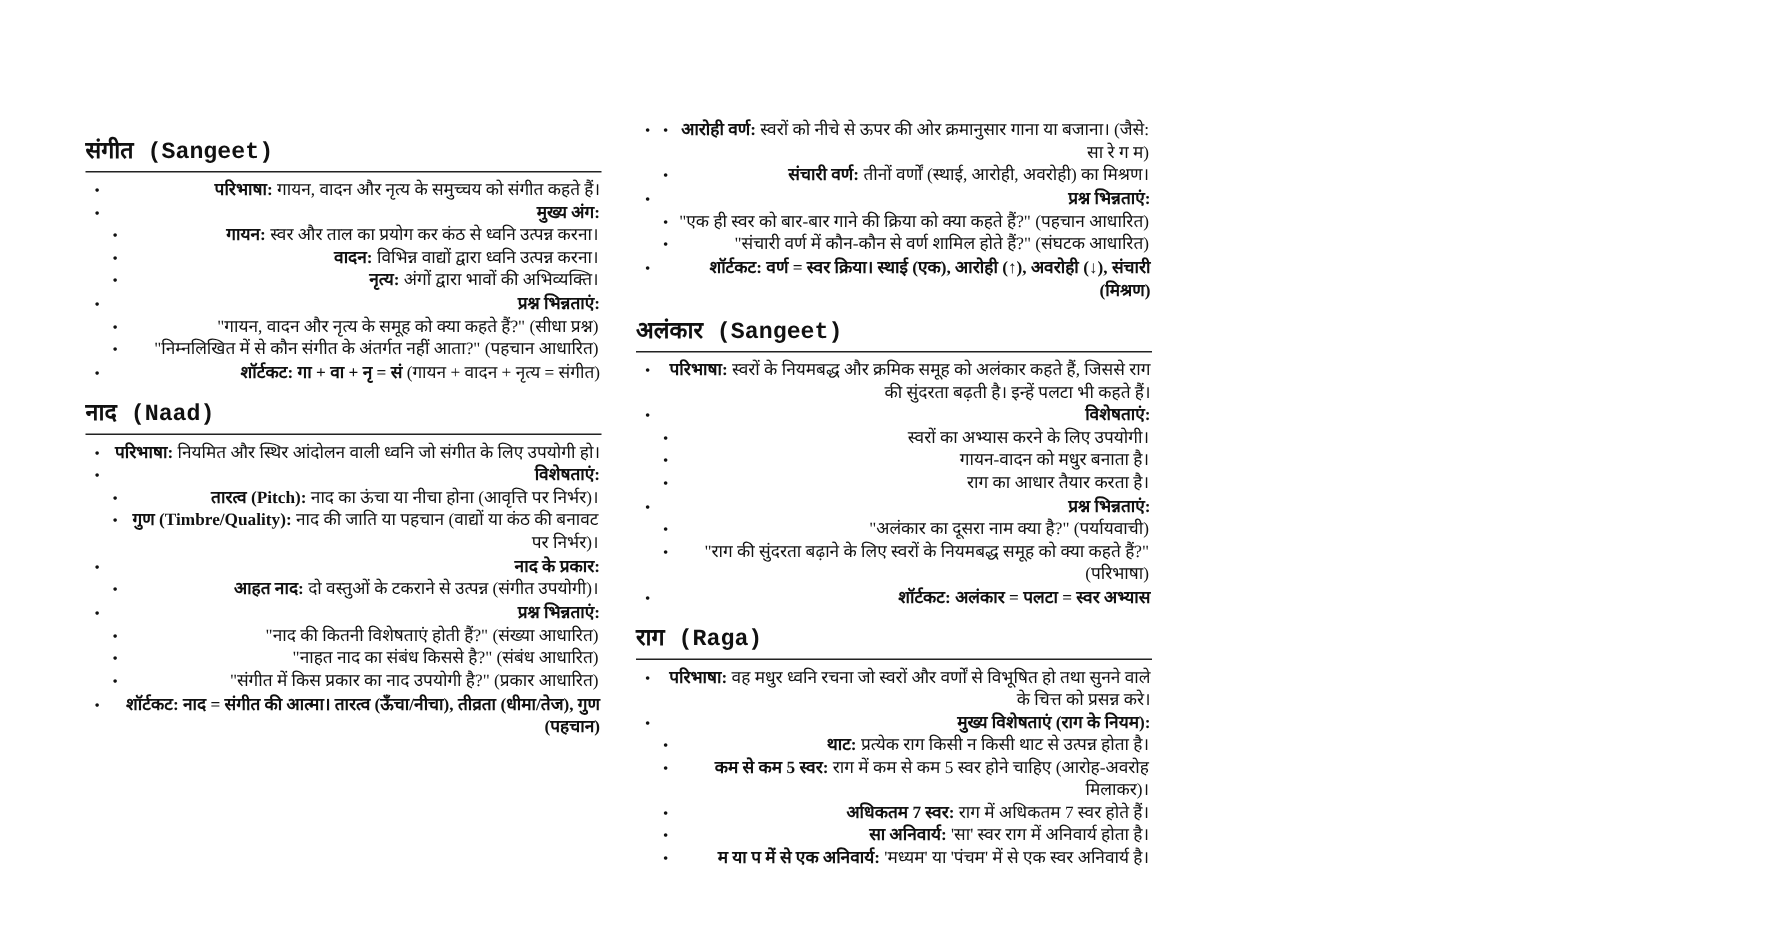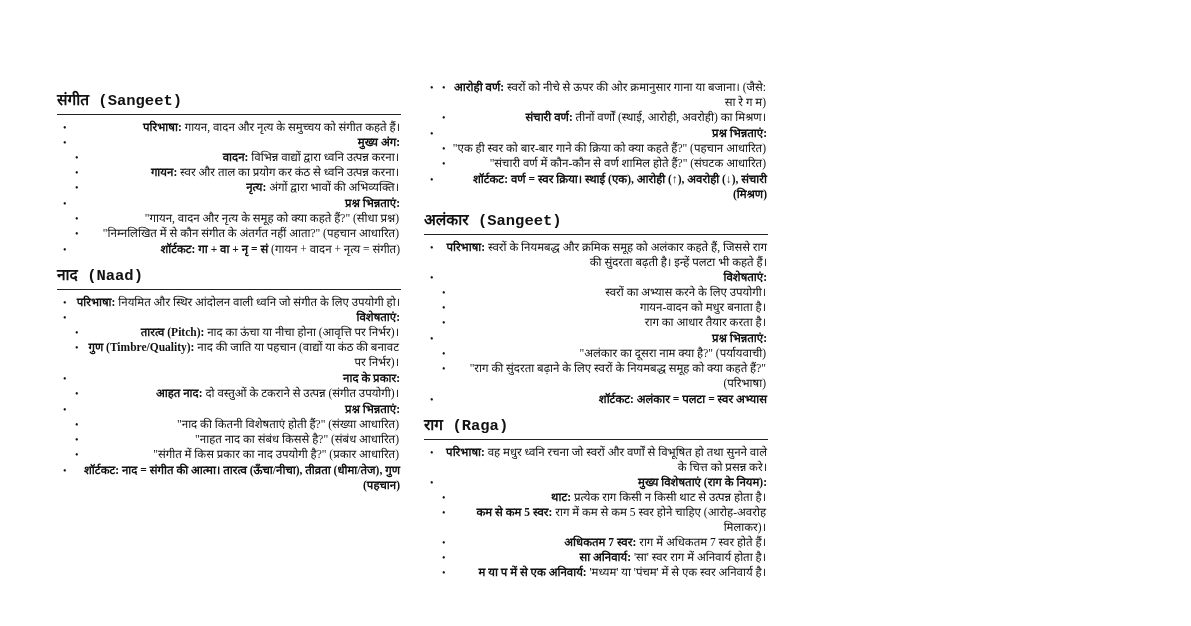--- a/index.html
+++ b/index.html
@@ -38,22 +38,22 @@
 <body>
 
 <div class="col col1">
 
   <div class="section">
     <h2 class="sec-title">संगीत (Sangeet)</h2>
     <ul class="l1">
       <li><span class="b">परिभाषा:</span><span> गायन, वादन और नृत्य के समुच्चय को संगीत कहते हैं।</span></li>
       <li><span class="b">मुख्य अंग:</span>
         <ul class="l2">
+          <li><span class="b">गायन:</span><span> स्वर और ताल का प्रयोग कर कंठ से ध्वनि उत्पन्न करना।</span></li>
           <li><span class="b">वादन:</span><span> विभिन्न वाद्यों द्वारा ध्वनि उत्पन्न करना।</span></li>
-          <li><span class="b">गायन:</span><span> स्वर और ताल का प्रयोग कर कंठ से ध्वनि उत्पन्न करना।</span></li>
           <li><span class="b">नृत्य:</span><span> अंगों द्वारा भावों की अभिव्यक्ति।</span></li>
         </ul>
       </li>
       <li><span class="b">प्रश्न भिन्नताएं:</span>
         <ul class="l2">
           <li><span>"गायन, वादन और नृत्य के समूह को क्या कहते हैं?" (सीधा प्रश्न)</span></li>
           <li><span>"निम्नलिखित में से कौन संगीत के अंतर्गत नहीं आता?" (पहचान आधारित)</span></li>
         </ul>
       </li>
       <li><span class="b">शॉर्टकट:</span><span class="b"> गा + वा + नृ = सं</span><span> (गायन + वादन + नृत्य = संगीत)</span></li>

